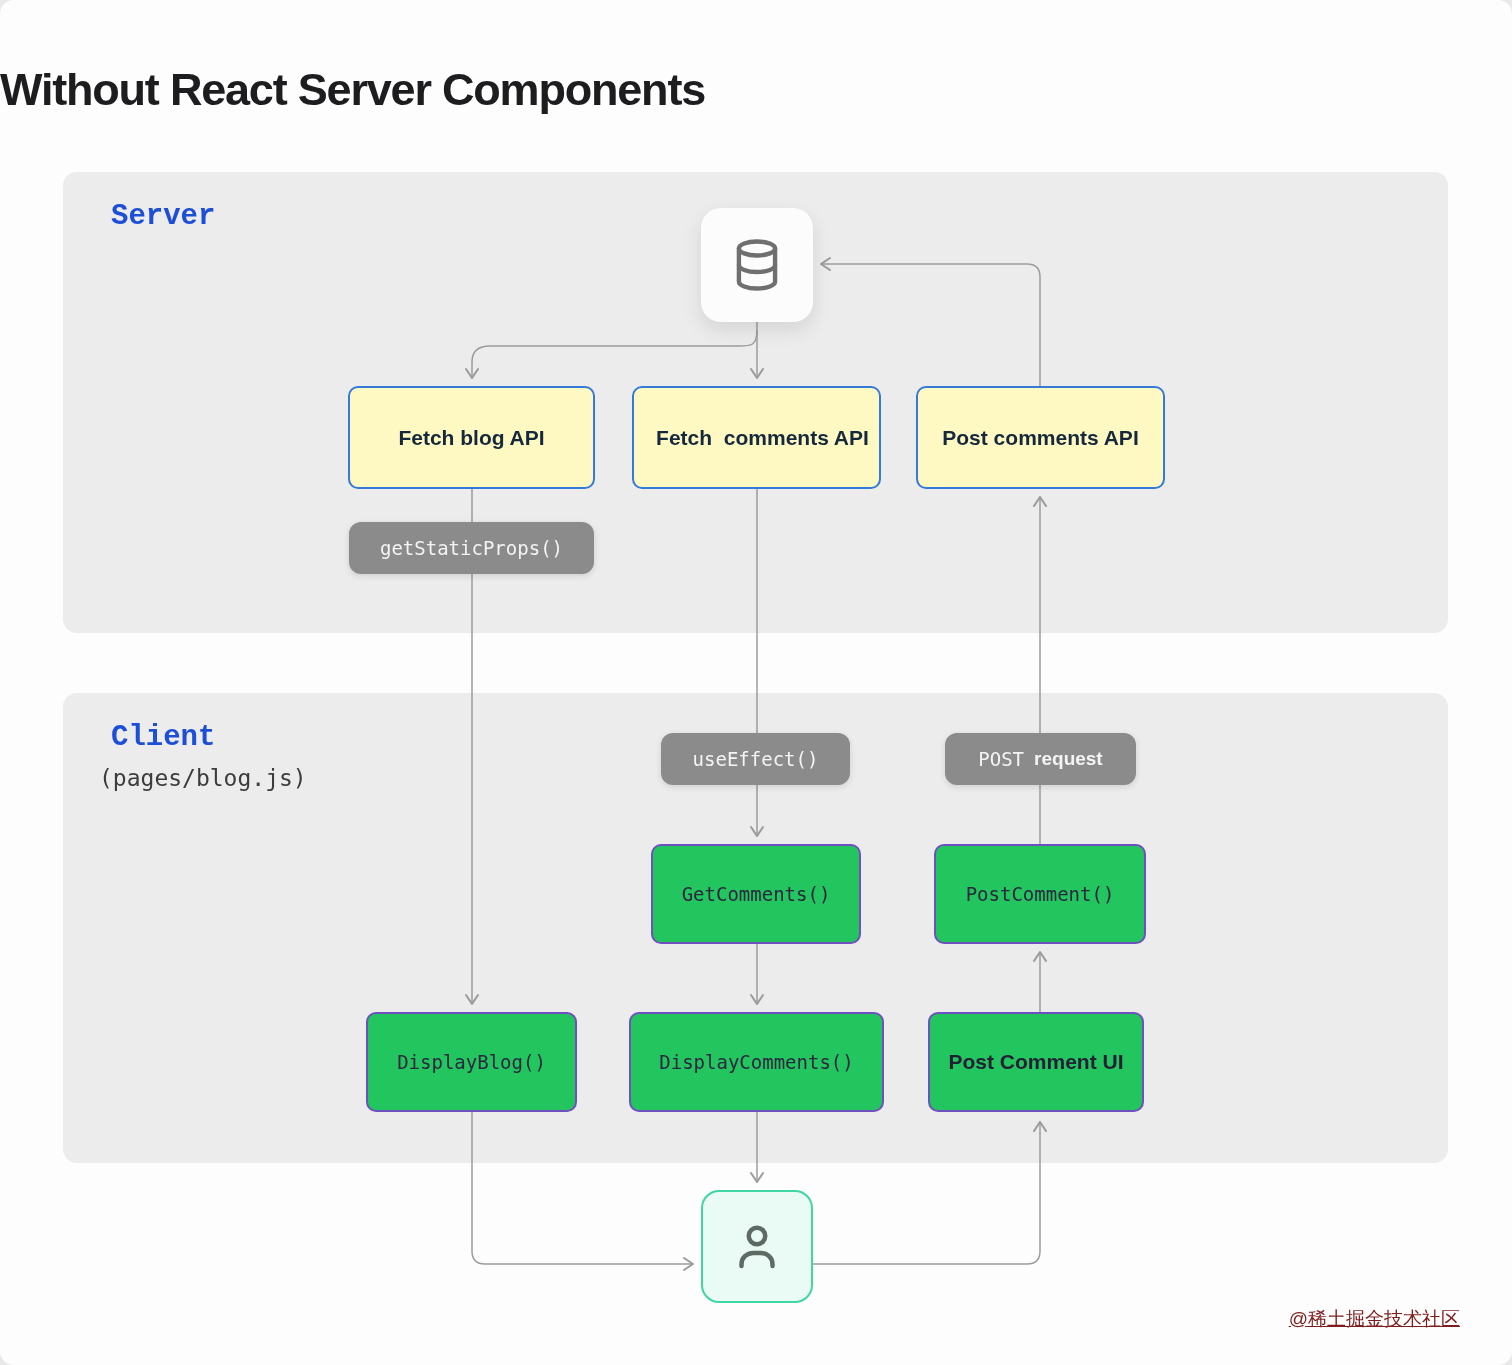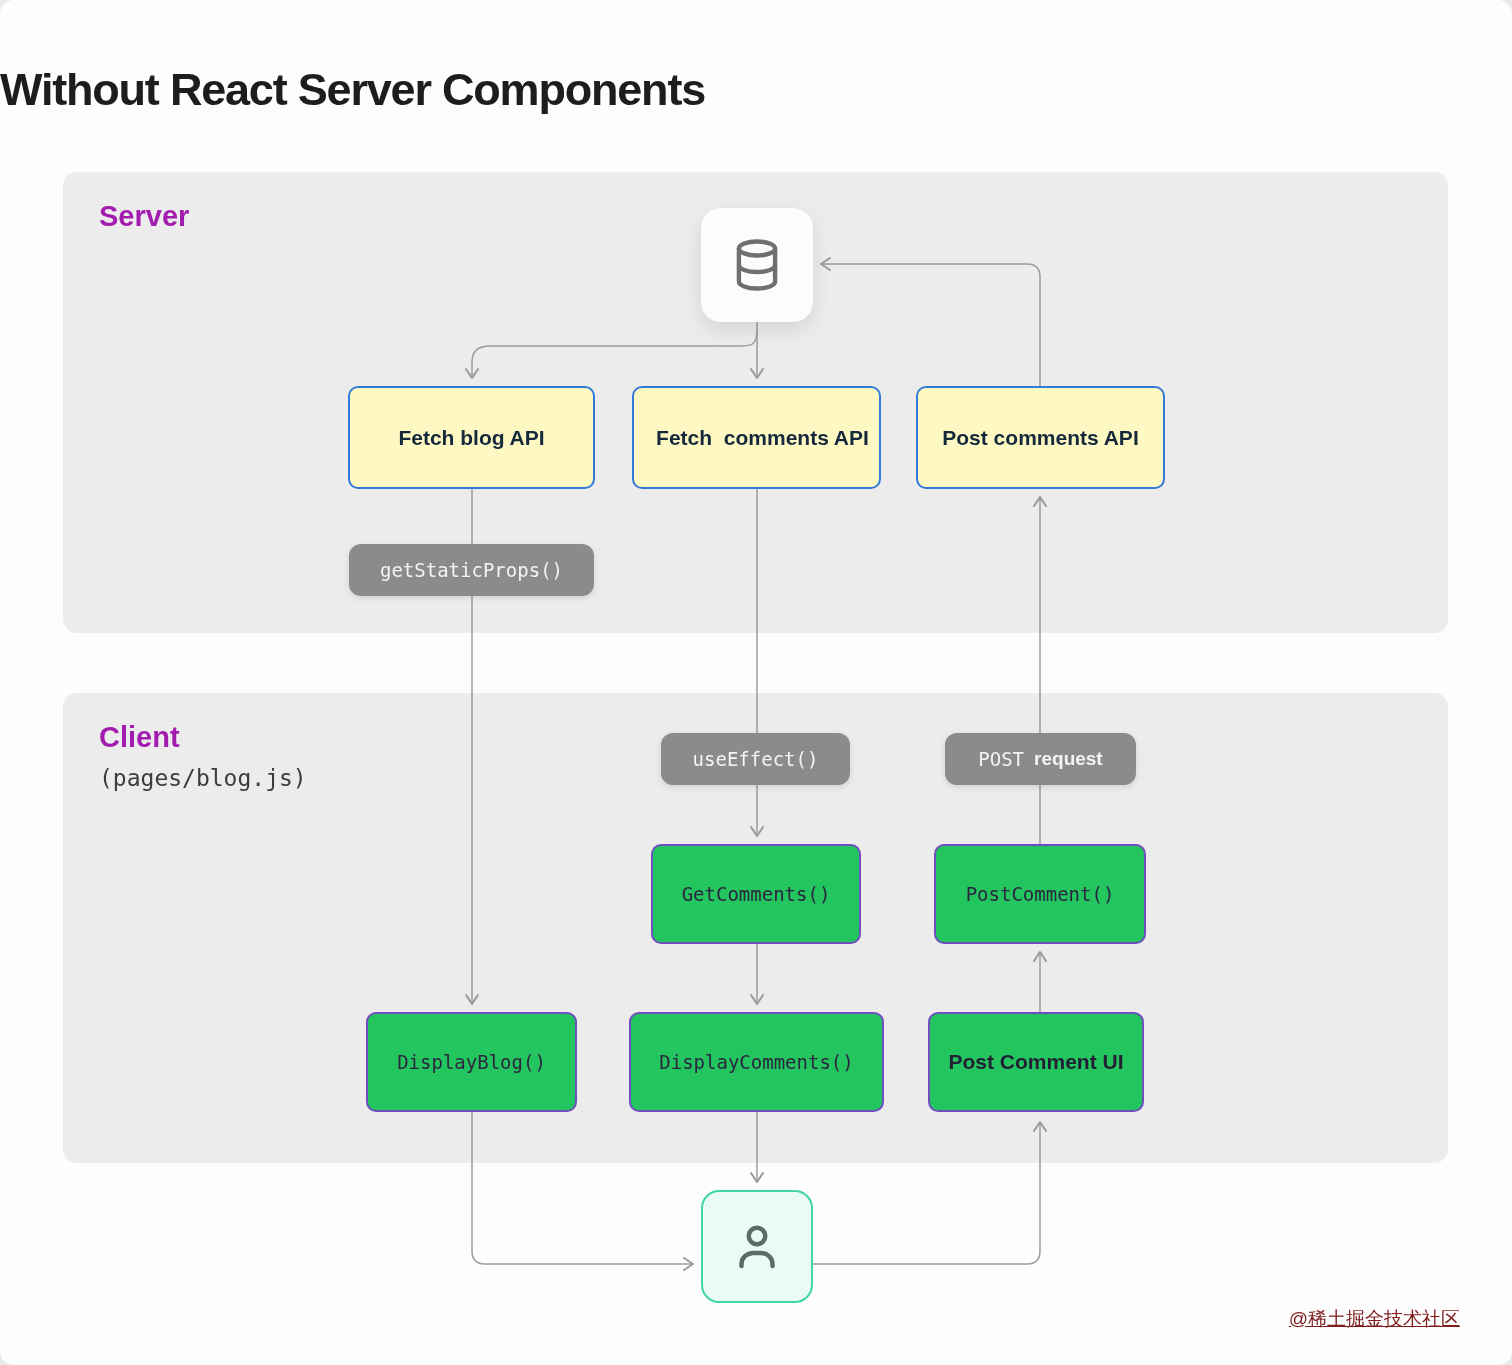--- a/index.html
+++ b/index.html
@@ -24,24 +24,25 @@
     color: #1d1d1f;
   }
   .section {
     position: absolute;
     background: #ececec;
     border-radius: 14px;
     z-index: 0;
   }
   .section-label {
     position: absolute;
-    left: 36px; top: 28px;
+    left: 48px; top: 28px;
     font-size: 29px;
     font-weight: 700;
-    color: #a21caf;
+    color: #1d4ed8;
+    font-family: Liberation Mono, monospace;
   }
   .section-sublabel {
     position: absolute;
     left: 36px; top: 72px;
     font-size: 23px;
     color: #3c3c3e;
     font-family: "DejaVu Sans Mono", "Liberation Mono", monospace;
   }
   svg.wires {
     position: absolute;
@@ -172,21 +173,21 @@
   <div class="node blue-box" style="left:348px; top:386px; width:247px; height:103px;">
     <span class="node-label">Fetch blog API</span>
   </div>
   <div class="node blue-box" style="left:632px; top:386px; width:249px; height:103px;padding-left:12px;">
     <span class="node-label">Fetch  comments API</span>
   </div>
   <div class="node blue-box" style="left:916px; top:386px; width:249px; height:103px;">
     <span class="node-label">Post comments API</span>
   </div>
 
-  <div class="node pill" style="left:349px; top:544px; width:245px; height:52px;">
+  <div class="node pill" style="left:349px; top:522px; width:245px; height:52px;">
     <span class="node-label">getStaticProps()</span>
   </div>
 
   <div class="node pill" style="left:661px; top:733px; width:189px; height:52px;">
     <span class="node-label">useEffect()</span>
   </div>
 
   <div class="node pill" style="left:945px; top:733px; width:191px; height:52px;">
     <span class="node-label">POST</span>
     <span class="node-label bold-part">request</span>

